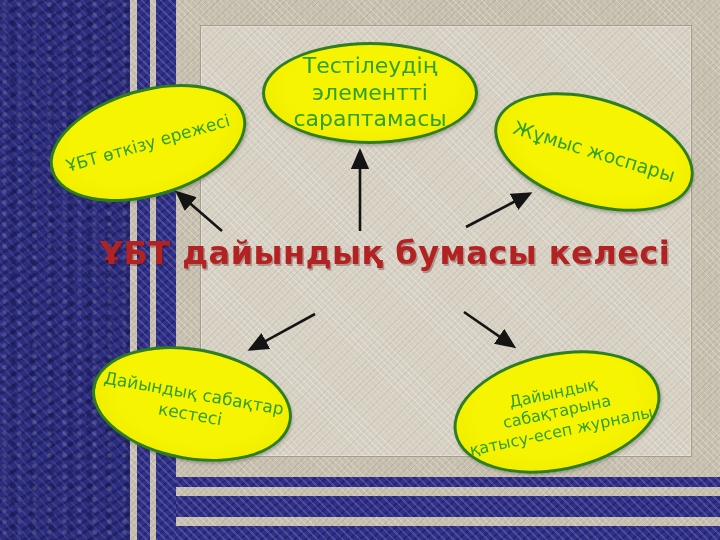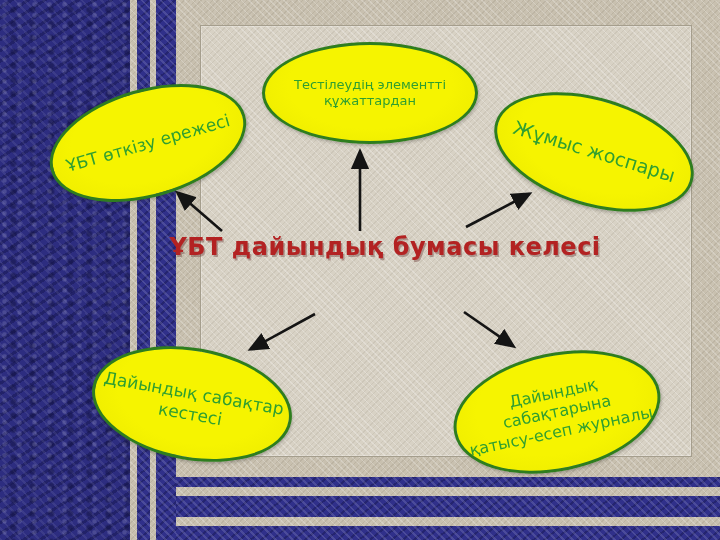--- a/index.html
+++ b/index.html
@@ -63,39 +63,39 @@
     border:1px solid #a59e8d;
     box-shadow:0 0 0 1px rgba(255,255,255,.25) inset;
   }
   .arrows{position:absolute;inset:0;pointer-events:none;}
   
   .title{
     position:absolute;left:90px;top:231px;width:590px;
     text-align:center;
     color:#b32222;
     font-weight:bold;
-    font-size:24px;
+    font-size:32px;
     line-height:1.38;
     letter-spacing:.5px;
     text-shadow:1.5px 2px 0 rgba(70,8,8,.30);
   }
   
   .node{
     position:absolute;
     border:3px solid #2e7d1f;
     border-radius:50%;
     background:radial-gradient(ellipse at 50% 42%, #f6f400 55%, #eeec00 85%, #e4e600 100%);
     box-shadow:1px 2px 3px rgba(40,40,30,.25);
     display:flex;flex-direction:column;align-items:center;justify-content:center;
     text-align:center;
     color:#2f9f30;
     line-height:1.22;
   }
   .n1{left:47px;top:89px;width:196px;height:102px;transform:rotate(-16deg);font-size:17px;}
-  .n2{left:262px;top:42px;width:210px;height:96px;font-size:13px;}
+  .n2{left:262px;top:42px;width:210px;height:96px;font-size:22px;}
   .n3{left:491px;top:98px;width:200px;height:102px;transform:rotate(17deg);font-size:19px;}
   .n4{left:91px;top:348px;width:196px;height:106px;transform:rotate(10deg);font-size:17px;}
   .n5{left:452px;top:353px;width:204px;height:112px;transform:rotate(-12deg);font-size:16px;}
 </style>
 </head>
 <body>
 
 <div class="slide">
 
   <div class="bg-blue"></div>
@@ -127,21 +127,21 @@
   <div class="title">
     <div>ҰБТ дайындық бумасы келесі</div>
   </div>
 
   <div class="node n1">
     <span>ҰБТ өткізу ережесі</span>
   </div>
 
   <div class="node n2">
     <span>Тестілеудің элементті</span>
-    <span>құжаттардан</span>
+    <span>сараптамасы</span>
   </div>
 
   <div class="node n3">
     <span>Жұмыс жоспары</span>
   </div>
 
   <div class="node n4">
     <span>Дайындық сабақтар</span>
     <span>кестесі</span>
   </div>

